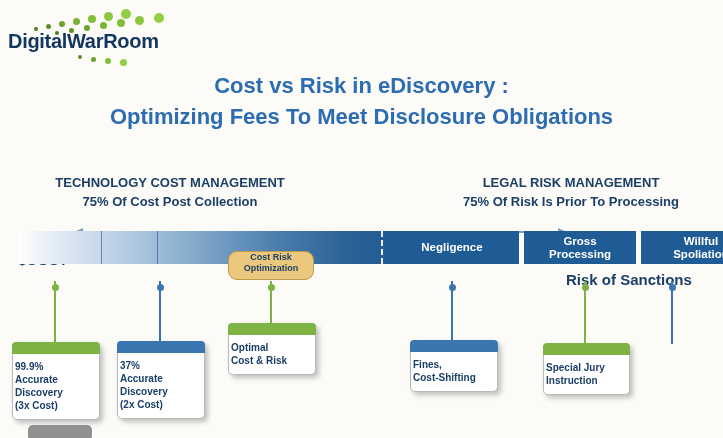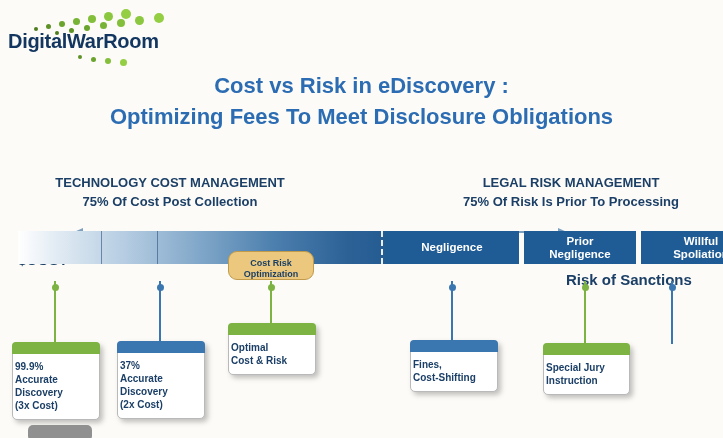--- a/index.html
+++ b/index.html
@@ -46,21 +46,21 @@
     position:absolute; top:0; height:33px; background:#1f5b94; color:#fff;
     font-weight:bold; font-size:11.5px; line-height:13px;
     display:flex; align-items:center; justify-content:center; text-align:center;
   }
   .seg-inner-narrow { display:inline-block; }
 
   .pill {
     position:absolute; left:228px; top:251px; width:84px; height:27px;
     background:#ebc87d; border:1px solid #c19a4b; border-radius:9px;
     color:#1b3f66; font-weight:bold; font-size:9px; line-height:10.5px;
-    display:flex; align-items:flex-end; justify-content:center; text-align:center; z-index:3;
+    display:flex; align-items:flex-start; justify-content:center; text-align:center; z-index:3;
   }
   .pill span { display:inline-block; width:62px; }
 
   .conn { position:absolute; top:281px; width:2px; height:63px; }
   .conn-green { background:#7cb342; }
   .conn-blue  { background:#3a76b0; }
   .conn-dot { position:absolute; top:284px; width:7px; height:7px; border-radius:50%; }
   .dot-green { background:#7cb342; }
   .dot-blue  { background:#3a76b0; }
 
@@ -132,21 +132,21 @@
 
   <div id="bar">
     <div class="grad"></div>
     <div class="tick" style="left:83px;"></div>
     <div class="tick" style="left:139px;"></div>
     <div class="dash-divider"></div>
     <div class="seg" style="left:367px;width:134px;">
       <span>Negligence</span>
     </div>
     <div class="seg" style="left:506px;width:112px;">
-      <span class="seg-inner-narrow" style="width:72px;">Prior Negligence</span>
+      <span class="seg-inner-narrow" style="width:72px;">Gross Processing</span>
     </div>
     <div class="seg" style="left:623px;width:64px;padding-left:28px;">
       <span class="seg-inner-narrow" style="width:58px;">Willful Spoliation</span>
     </div>
   </div>
 
   <div class="pill">
     <span>Cost Risk Optimization</span>
   </div>
 

